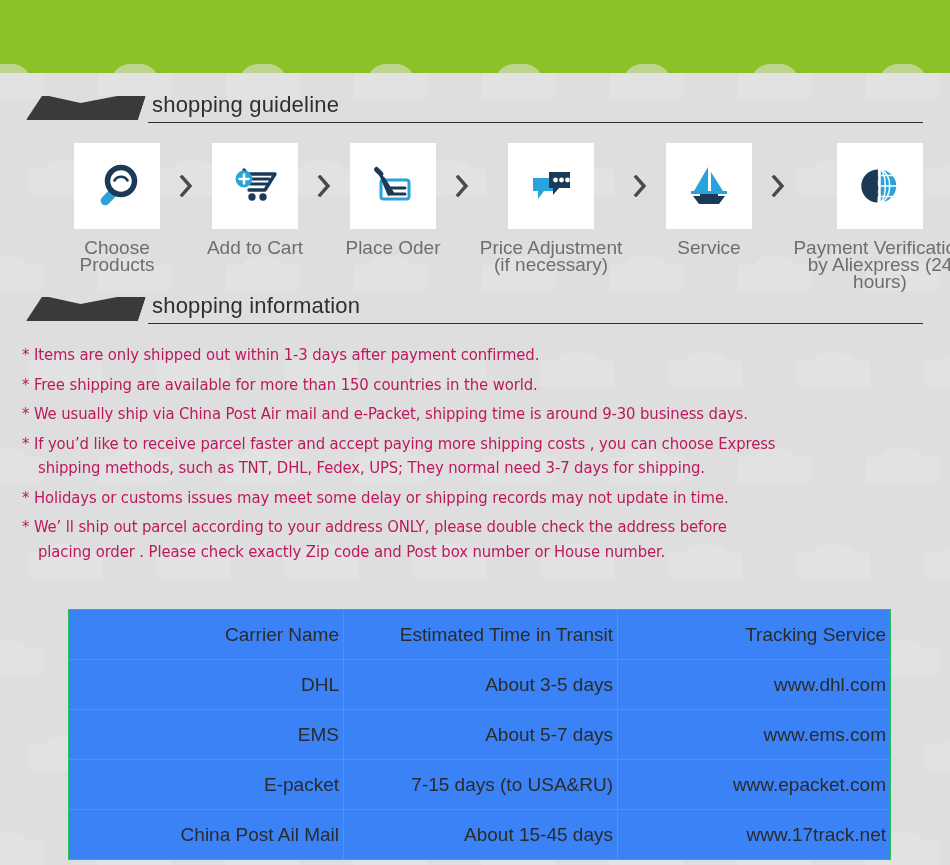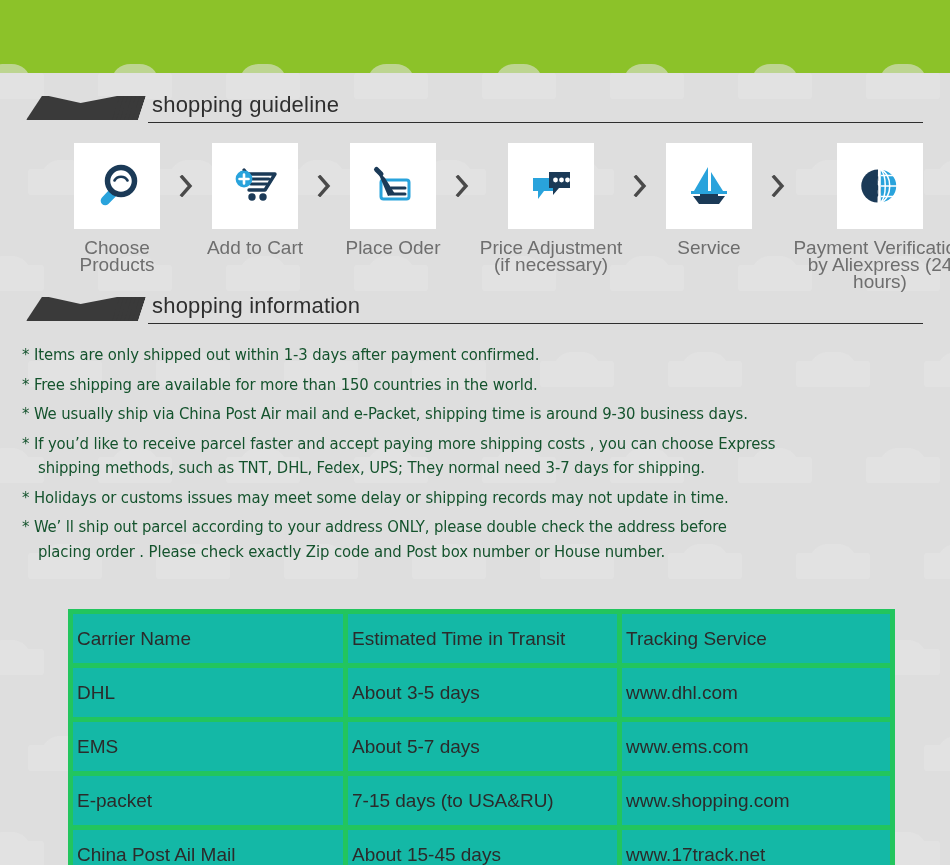--- a/index.html
+++ b/index.html
@@ -170,43 +170,43 @@
   
   .info-list {
     position: absolute;
     left: 22px;
     top: 343px;
     width: 905px;
   }
   .info-line {
     font-family: "DejaVu Sans Condensed", "Liberation Sans Narrow", "Liberation Sans", sans-serif;
     font-size: 16.5px;
-    color: #14532d;
+    color: #be185d;
     line-height: 24px;
     margin-bottom: 5.5px;
     white-space: pre;
     letter-spacing: -0.1px;
   }
   .info-line.cont { text-indent: 16px; margin-top: -5px; }
 
   
   .carrier-table {
     position: absolute;
     left: 68px;
     top: 609px;
     width: 822px;
     border-collapse: collapse;
     background: #ffffff;
     table-layout: fixed;
   }
   .carrier-table td,
   .carrier-table th {
-    border: 5px solid #22c55e;
-    background: #14b8a6;
-    text-align: left;
+    border: 1px solid #22c55e;
+    background: #3b82f6;
+    text-align: right;
     font-weight: normal;
     color: #2b2b2b;
     font-size: 19px;
     height: 49px;
     padding: 0 4px;
   }
   .carrier-table col.c1 { width: 275px; }
   .carrier-table col.c2 { width: 274px; }
   .carrier-table col.c3 { width: 273px; }
 </style>
@@ -467,21 +467,21 @@
           <td>www.dhl.com</td>
         </tr>
         <tr>
           <td>EMS</td>
           <td>About 5-7 days</td>
           <td>www.ems.com</td>
         </tr>
         <tr>
           <td>E-packet</td>
           <td>7-15 days (to USA&amp;RU)</td>
-          <td>www.shopping.com</td>
+          <td>www.epacket.com</td>
         </tr>
         <tr>
           <td>China Post Ail Mail</td>
           <td>About 15-45 days</td>
           <td>www.17track.net</td>
         </tr>
       </tbody>
   </table>
 
 </div>

